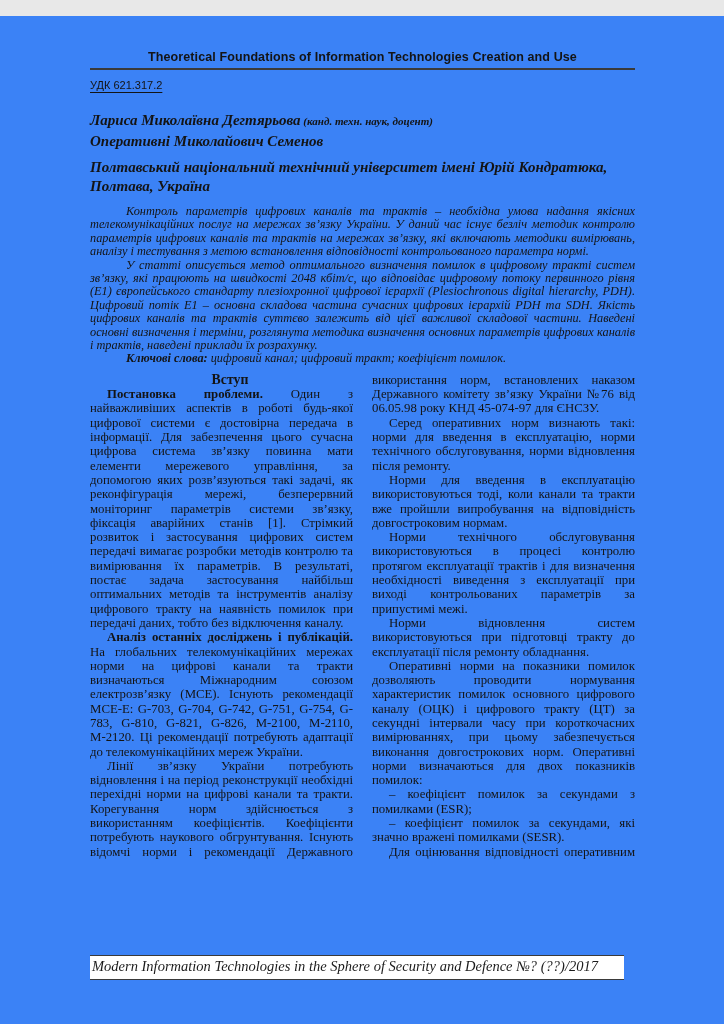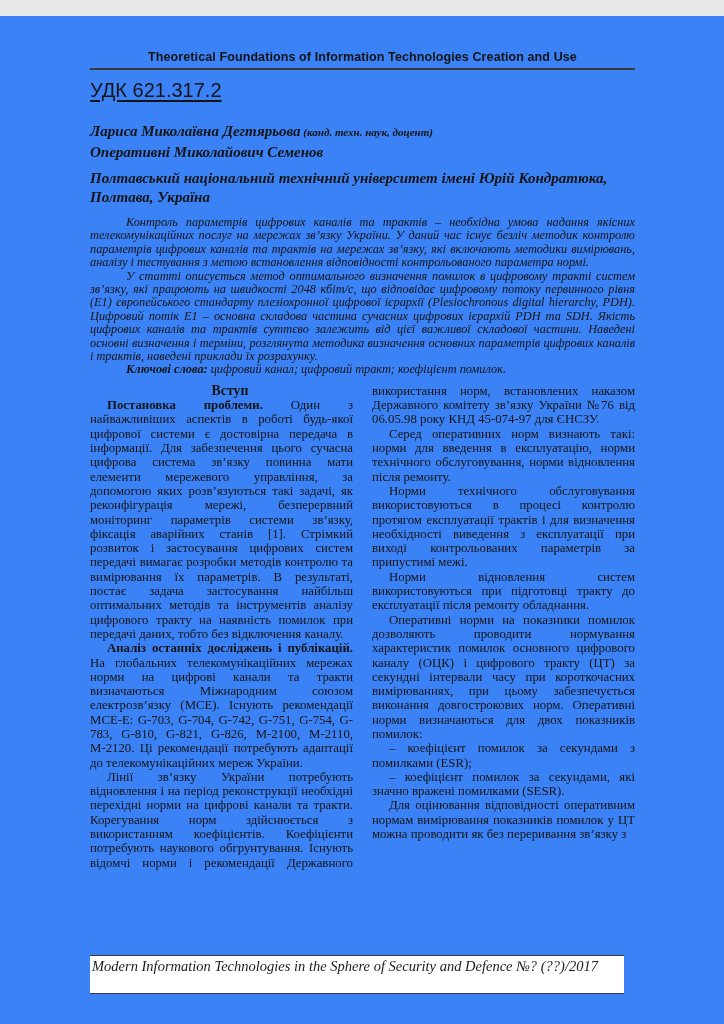--- a/index.html
+++ b/index.html
@@ -7,21 +7,21 @@
     position:relative; width:724px; height:1024px; margin:16px auto;
     background:#3b82f6; box-sizing:border-box;
     padding:34px 89px 0 90px; overflow:hidden;
     font-family:"Liberation Serif", serif; color:#141414;
   }
   .running-header {
     text-align:center; font-family:"Liberation Sans", sans-serif;
     font-weight:bold; font-size:12.5px; letter-spacing:.1px;
     padding-bottom:4px; border-bottom:2px solid #3a3a3a;
   }
-  .udc-line { margin-top:9px; font-family:"Liberation Sans", sans-serif; font-size:20px; }
+  .udc-line { margin-top:9px; font-family:"Liberation Sans", sans-serif; font-size:11px; }
   .udc-line .udc-text { text-decoration:underline; text-underline-offset:3px; }
   .authors { margin-top:19px; font-weight:bold; font-style:italic; font-size:15px; line-height:20px; }
   .author-degree { font-size:11px; }
   .affiliation { margin-top:7px; font-weight:bold; font-style:italic; font-size:15px; line-height:19px; }
   .paper-title {
     margin-top:8px; text-align:right;
     font-family:"Liberation Sans", sans-serif; font-weight:bold;
     font-size:19.5px; line-height:23px; letter-spacing:.1px;
   }
   .abstract { margin-top:9px; font-style:italic; font-size:12.3px; line-height:13.4px; text-align:justify; }
@@ -30,21 +30,21 @@
   .columns { margin-top:7px; display:flex; gap:19px; height:487px; overflow:hidden; }
   .col { width:264px; font-size:12.8px; line-height:14.3px; text-align:justify; }
   .intro-heading { text-align:center; font-weight:bold; font-size:13.8px; margin:0 0 1px 0; }
   .col p { margin:0; text-indent:17px; }
   .col p.noindent { text-indent:0; }
   .lead { font-weight:bold; }
   .page-footer {
     position:absolute; left:90px; right:100px; top:939px; background:#ffffff;
     font-style:italic; font-size:14.5px; color:#1b1b1b;
     border-top:1.5px solid #3a3a3a; border-bottom:1.5px solid #3a3a3a;
-    padding:2px 0 18px 2px;
+    padding:2px 0 4px 2px;
   }
 </style>
 </head>
 <body>
 
 <div class="page">
 
   <div class="running-header">Theoretical Foundations of Information Technologies Creation and Use</div>
 
   <div class="udc-line">
@@ -73,20 +73,21 @@
     <div class="col">
       <p class="intro-heading">Вступ</p>
       <p><span class="lead">Постановка проблеми.</span><span> Один з найважливіших аспектів в роботі будь-якої цифрової системи є достовірна передача в інформації. Для забезпечення цього сучасна цифрова система зв’язку повинна мати елементи мережевого управління, за допомогою яких розв’язуються такі задачі, як реконфігурація мережі, безперервний моніторинг параметрів системи зв’язку, фіксація аварійних станів [1]. Стрімкий розвиток і застосування цифрових систем передачі вимагає розробки методів контролю та вимірювання їх параметрів. В результаті, постає задача застосування найбільш оптимальних методів та інструментів аналізу цифрового тракту на наявність помилок при передачі даних, тобто без відключення каналу.</span></p>
       <p><span class="lead">Аналіз останніх досліджень і публікацій.</span><span> На глобальних телекомунікаційних мережах норми на цифрові канали та тракти визначаються Міжнародним союзом електрозв’язку (МСЕ). Існують рекомендації МСЕ-Е: G-703, G-704, G-742, G-751, G-754, G-783, G-810, G-821, G-826, М-2100, М-2110, М-2120. Ці рекомендації потребують адаптації до телекомунікаційних мереж України.</span></p>
       <p><span>Лінії зв’язку України потребують відновлення і на період реконструкції необхідні перехідні норми на цифрові канали та тракти. Корегування норм здійснюється з використанням коефіцієнтів. Коефіцієнти потребують наукового обгрунтування. Існують відомчі норми і рекомендації Державного комітету зв’язку України. На мережах зв’язку України доцільне</span></p>
     </div>
 
     <div class="col">
       <p class="noindent">використання норм, встановлених наказом Державного комітету зв’язку України №76 від 06.05.98 року КНД 45-074-97 для ЄНСЗУ.</p>
       <p>Серед оперативних норм визнають такі: норми для введення в експлуатацію, норми технічного обслуговування, норми відновлення після ремонту.</p>
+      <p>Норми для введення в експлуатацію використовуються тоді, коли канали та тракти вже пройшли випробування на відповідність довгостроковим нормам.</p>
       <p>Норми технічного обслуговування використовуються в процесі контролю протягом експлуатації трактів і для визначення необхідності виведення з експлуатації при виході контрольованих параметрів за припустимі межі.</p>
       <p>Норми відновлення систем використовуються при підготовці тракту до експлуатації після ремонту обладнання.</p>
       <p>Оперативні норми на показники помилок дозволяють проводити нормування характеристик помилок основного цифрового каналу (ОЦК) і цифрового тракту (ЦТ) за секундні інтервали часу при короткочасних вимірюваннях, при цьому забезпечується виконання довгострокових норм. Оперативні норми визначаються для двох показників помилок:</p>
       <p>– коефіцієнт помилок за секундами з помилками (ESR);</p>
       <p>– коефіцієнт помилок за секундами, які значно вражені помилками (SESR).</p>
       <p>Для оцінювання відповідності оперативним нормам вимірювання показників помилок у ЦТ можна проводити як без переривання зв’язку з</p>
     </div>
 
   </div>
 

